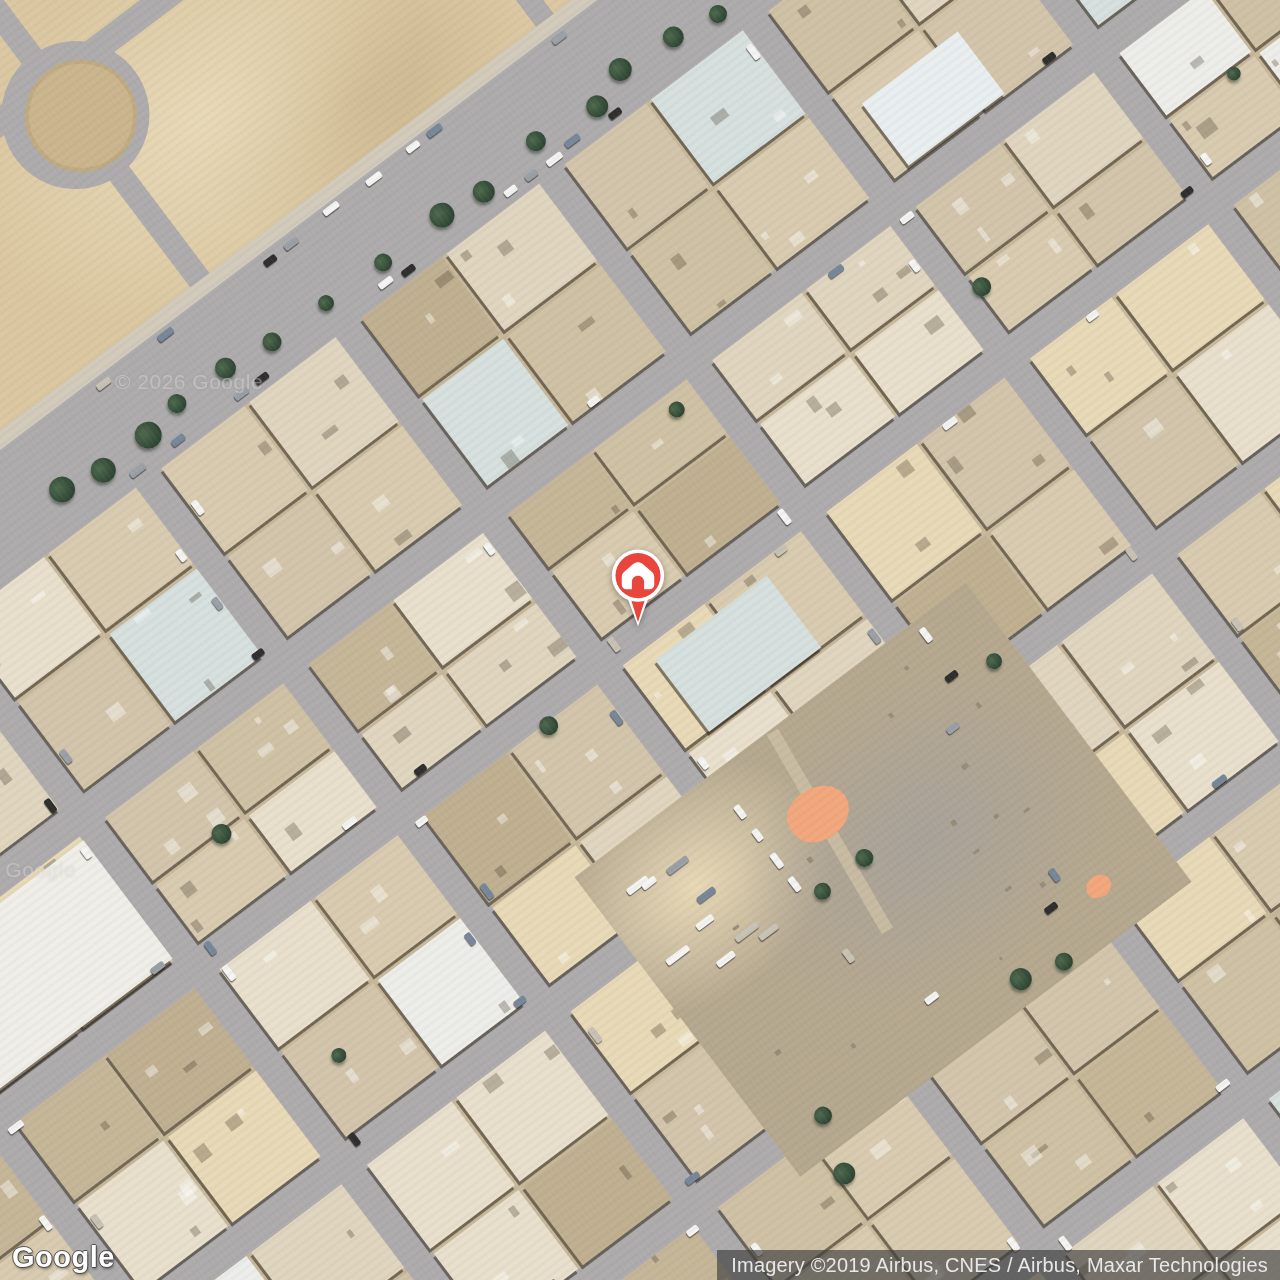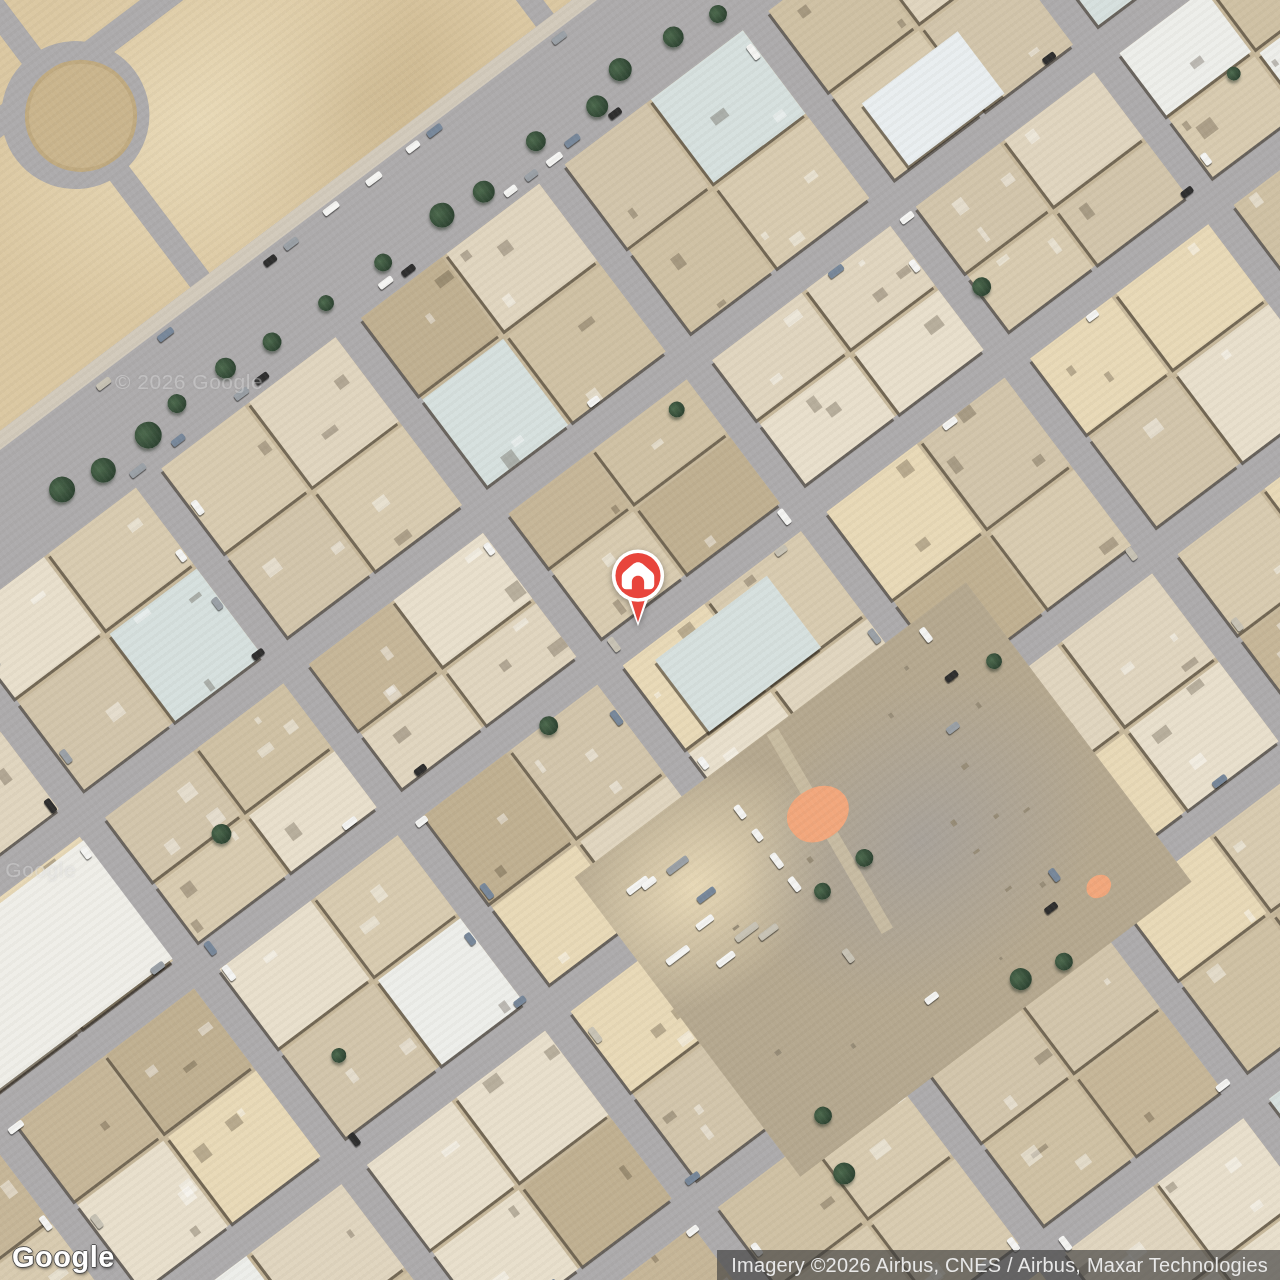--- a/index.html
+++ b/index.html
@@ -696,16 +696,16 @@
       <path d="M32 85.5 L23.5 58 H40.5 Z" fill="#E8453C"></path>
       <circle cx="32" cy="34" r="29" fill="#ffffff"></circle>
       <circle cx="32" cy="34" r="25" fill="#E8453C"></circle>
       <path fill="#ffffff" d="M32 19c-1.8 0-3.6.65-5 1.85l-10.5 8.95c-1.6 1.4-2.5 3.4-2.5 5.5V44c0 2.8 2.2 5 5 5h6.2v-8.2c0-3.8 3-6.8 6.8-6.8s6.8 3 6.8 6.8V49H45c2.8 0 5-2.2 5-5v-8.7c0-2.1-.9-4.1-2.5-5.5L37 20.85C35.6 19.65 33.8 19 32 19z"></path>
     </svg>
   </div>
 
   <div class="logo">Google</div>
 
   <div class="attr" id="attrbar" style="background: rgba(62, 62, 62, 0.66); color: rgb(232, 232, 232);">
-    <span>Imagery ©2026 Airbus, CNES / Airbus, Maxar Technologies</span>
+    <span>Imagery ©2019 Airbus, CNES / Airbus, Maxar Technologies</span>
   </div>
 
 </div>
 
 </body></html>

